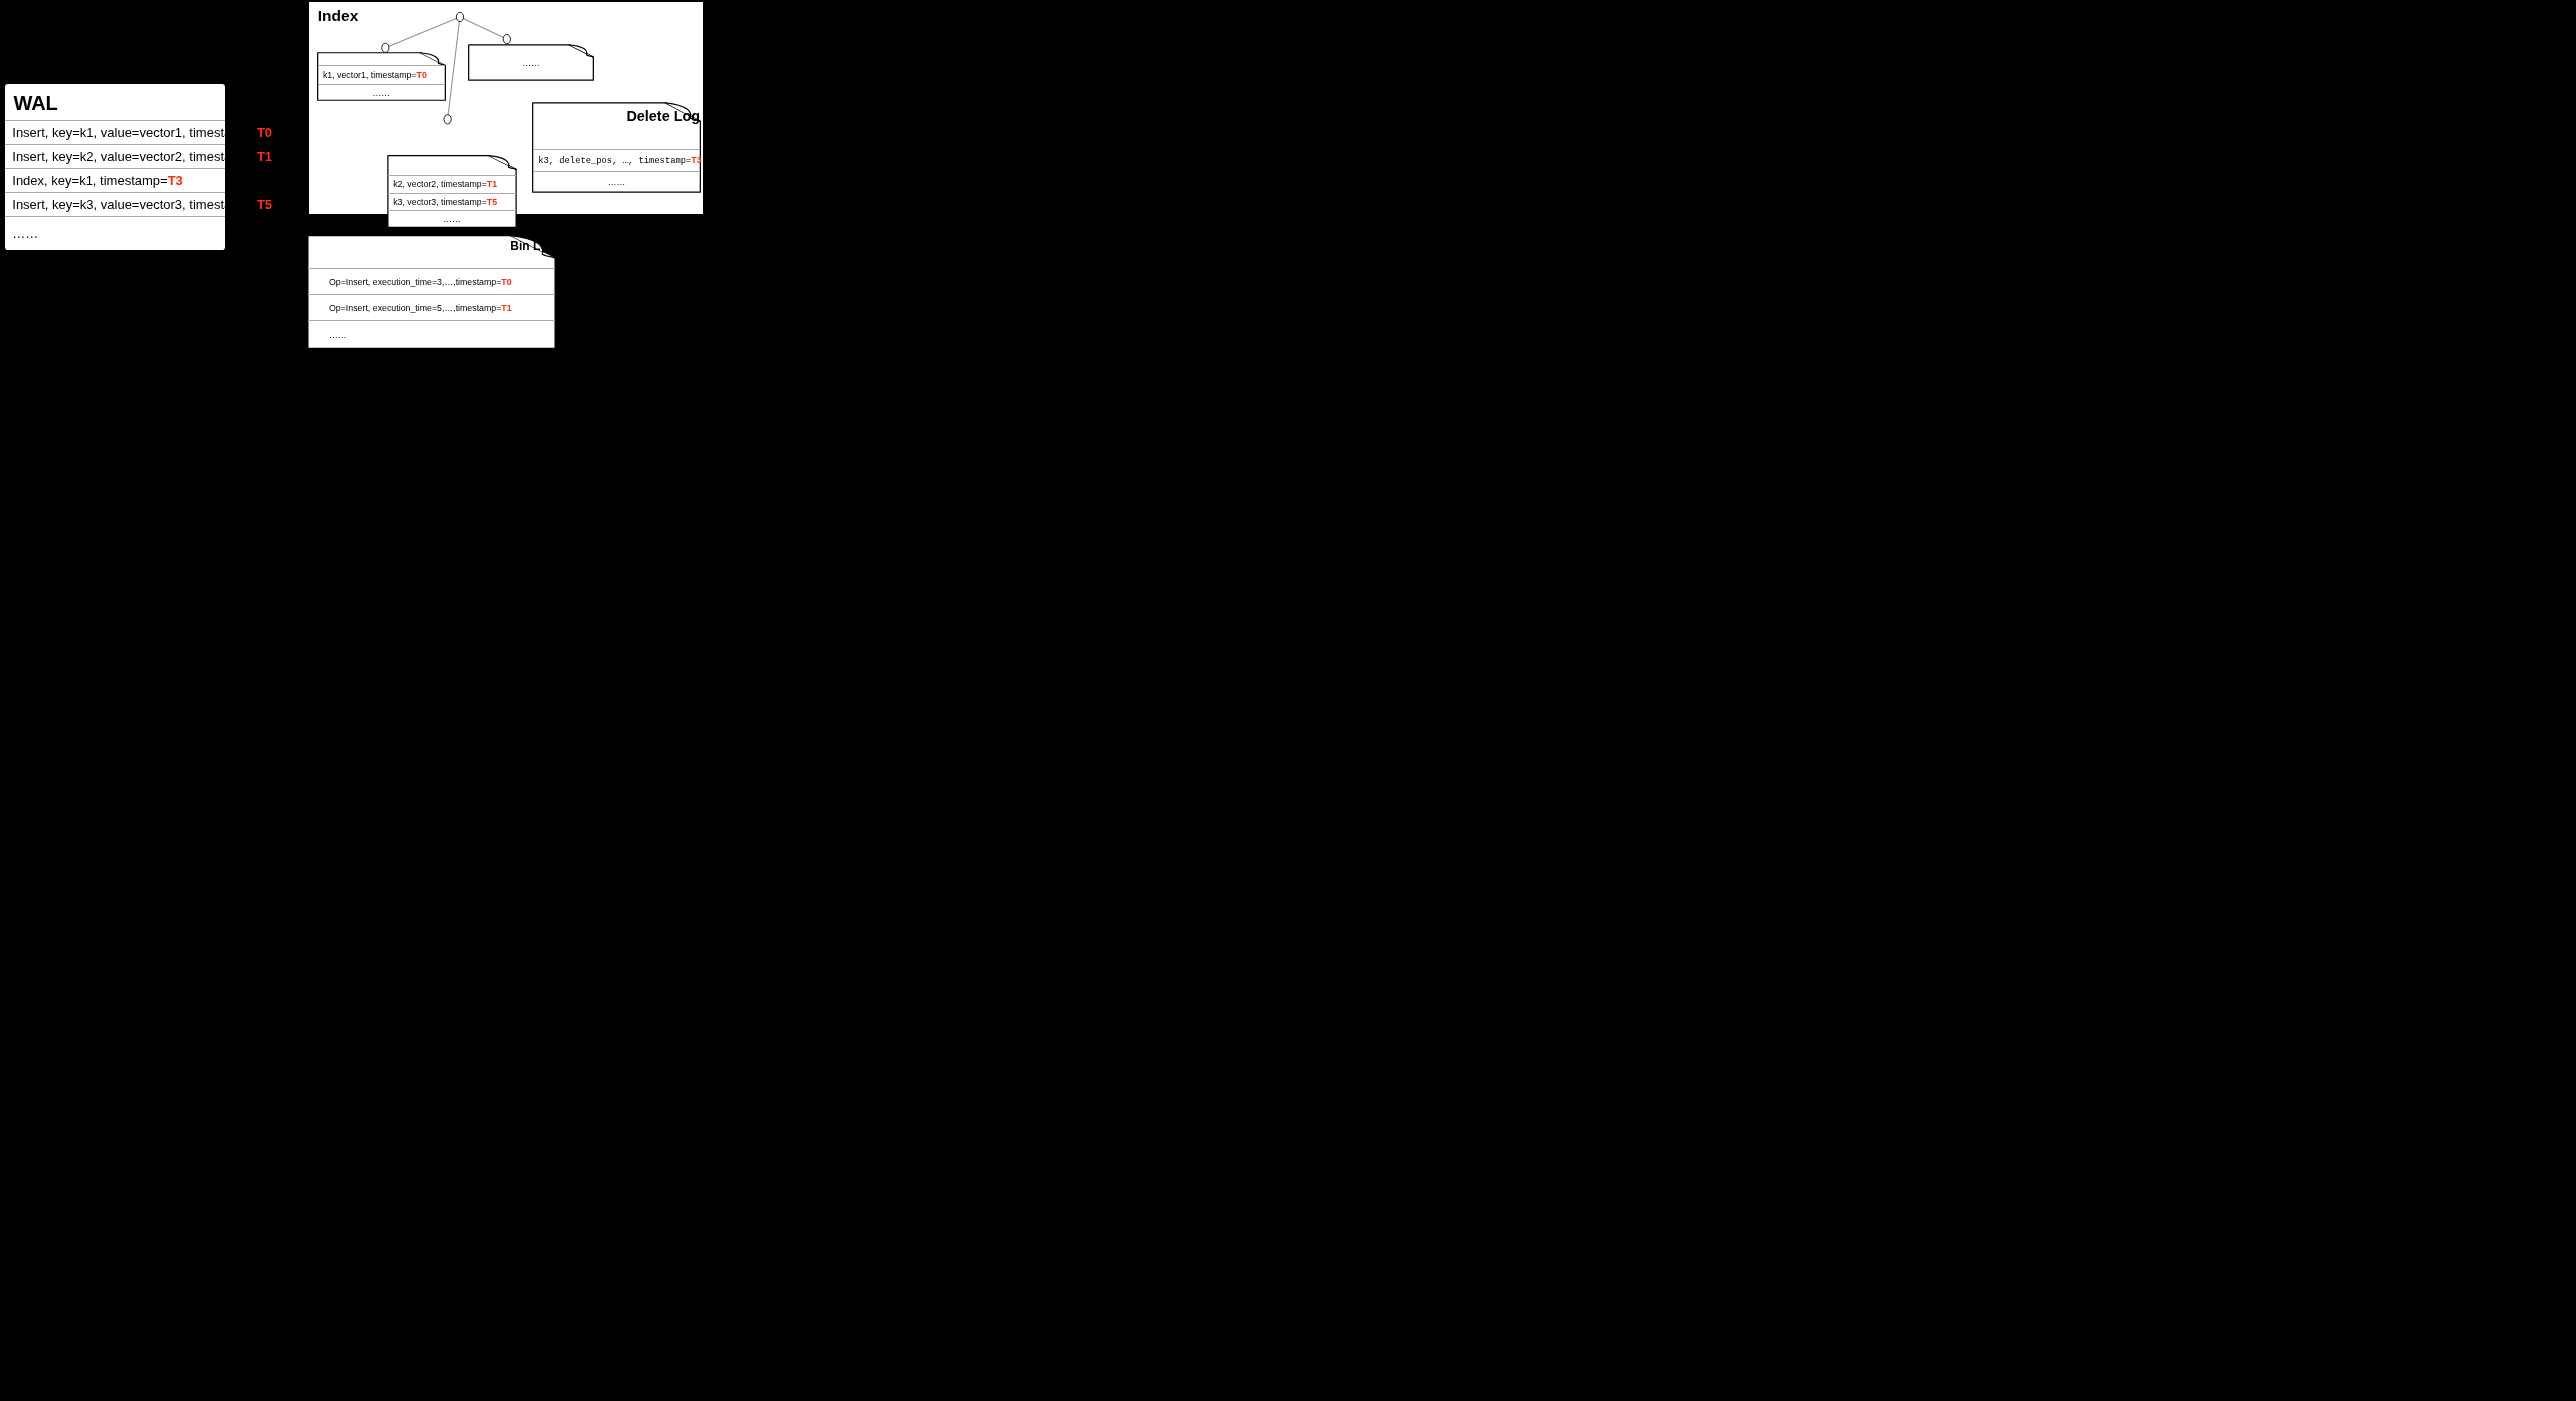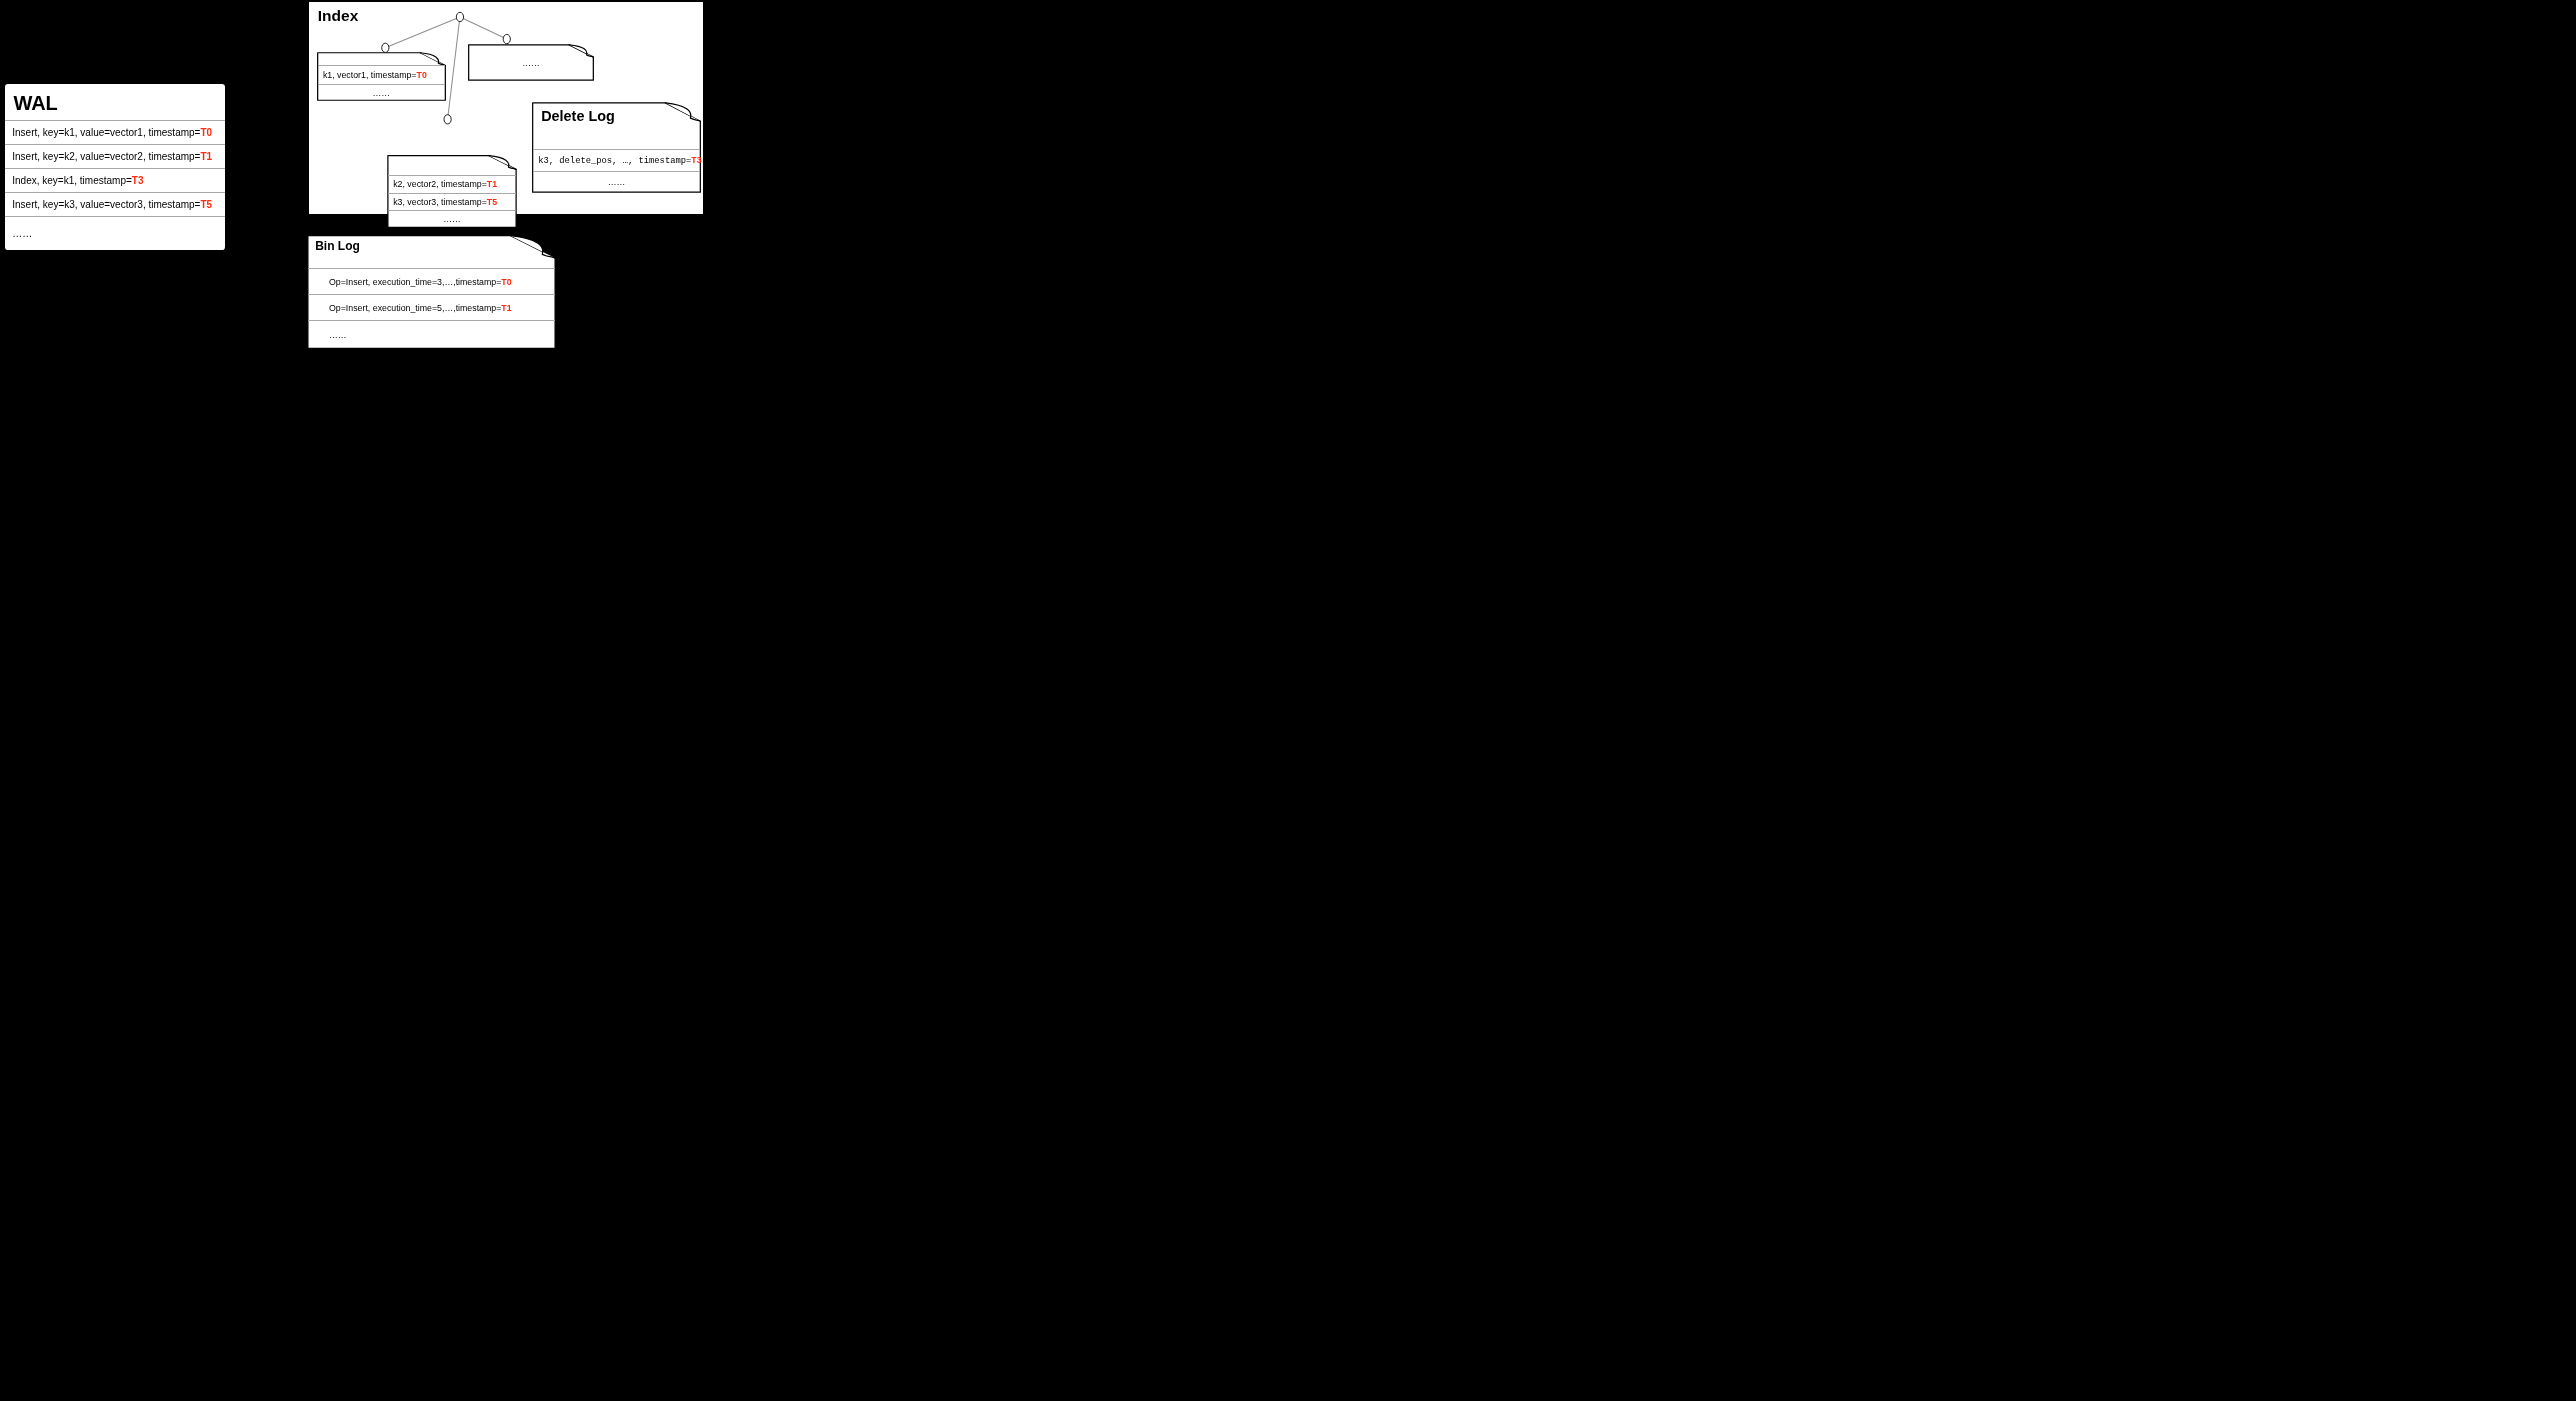--- a/index.html
+++ b/index.html
@@ -24,21 +24,21 @@
     flex: 0 0 36px;
     padding: 8.8px 0 0 8.8px;
     font-size: 20px; font-weight: 700; line-height: 1;
     box-sizing: border-box;
   }
   .wal-row {
     flex: 0 0 24px;
     border-top: 1.5px solid #a9a9a9;
     display: flex; align-items: center;
     padding-left: 7.7px;
-    font-size: 10px;
+    font-size: 13px;
     box-sizing: border-box;
     white-space: nowrap;
   }
   .wal-row:last-child { flex: 1 1 auto; }
 
   
   .index-panel { left: 309px; top: 2.1px; width: 394px; height: 212px; }
   .index-title {
     position: absolute; left: 8.8px; top: 6.2px;
     font-size: 15.5px; font-weight: 700; line-height: 1;
@@ -52,20 +52,21 @@
   .doc { position: absolute; z-index: 2; }
   .doc-shape { position: absolute; left: 0; top: 0; width: 100%; height: 100%; }
   .doc-content {
     position: absolute; left: 1px; top: 1px; right: 1px; bottom: 1px;
     display: flex; flex-direction: column;
   }
   .doc-head { box-sizing: border-box; }
   .doc-title {
     font-weight: 700; line-height: 1;
     box-sizing: border-box;
+    text-align: right;
   }
   .doc-row {
     border-top: 1.5px solid #a9a9a9;
     display: flex; align-items: center;
     font-size: 8.8px;
     box-sizing: border-box;
     padding-left: 5.2px;
     white-space: nowrap;
   }
   .doc-row.fill { flex: 1 1 auto; }

